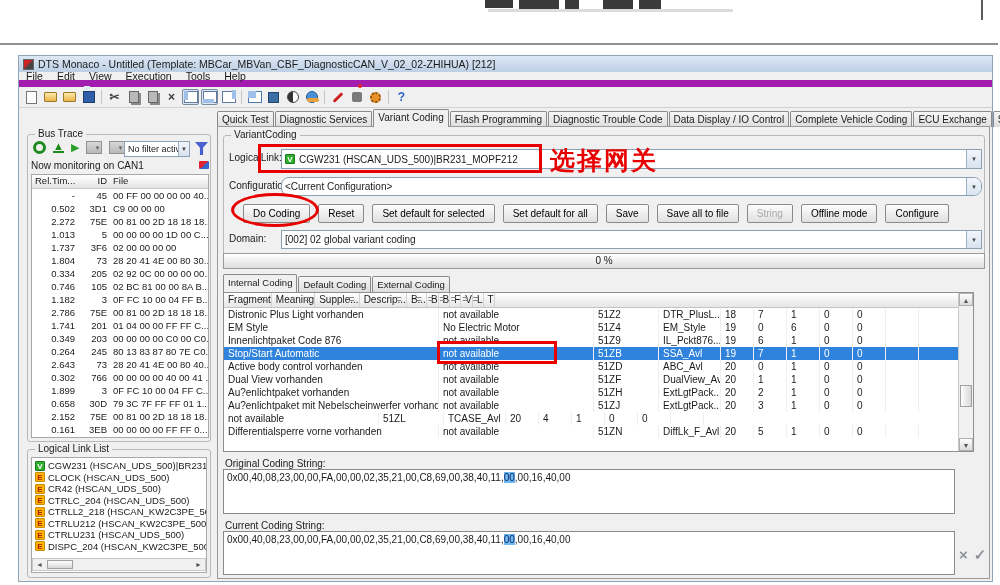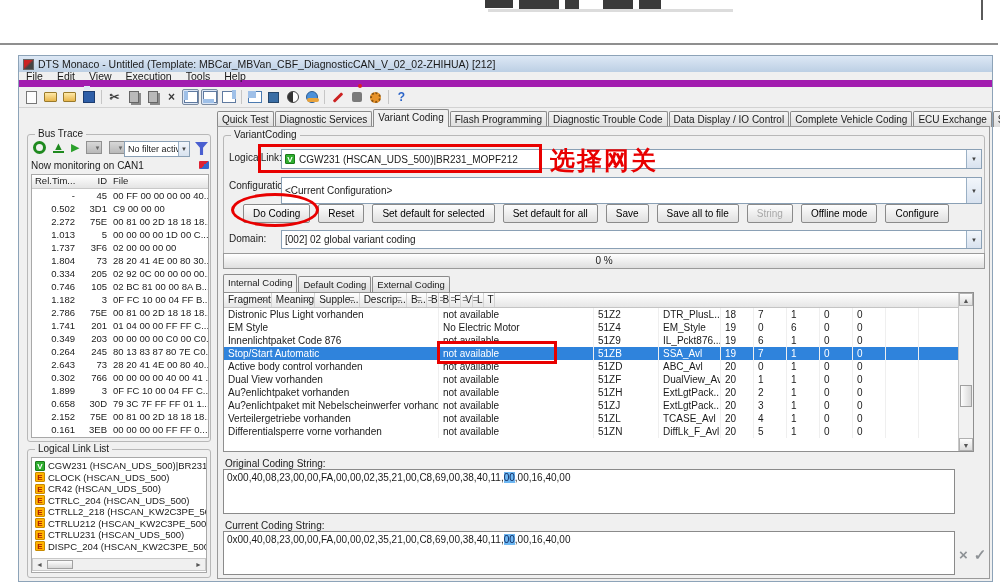--- a/index.html
+++ b/index.html
@@ -402,21 +402,21 @@
       </div>
 
       <div class="lbl" style="left:12px; top:43px;">LogicalLink:</div>
       <div class="combo" style="left:64px; top:40px; right:8px; height:20px;">
         <span class="badge v" style="margin-right:4px">V</span>
         <span>CGW231 (HSCAN_UDS_500)|BR231_MOPF212</span>
         <span class="arrow">▼</span>
       </div>
 
       <div class="lbl" style="left:12px; top:71px;">Configuration:</div>
-      <div class="combo" style="left:64px; top:68px; right:8px; height:27px;">
+      <div class="combo" style="left:64px; top:68px; right:8px; height:19px;border-radius:8px;">
         <span>&lt;Current Configuration&gt;</span>
         <span class="arrow">▼</span>
       </div>
 
       <div class="btnrow" style="left:26px; top:95px;">
 
       <button class="btn">Do Coding</button>
           <button class="btn">Reset</button>
           <button class="btn">Set default for selected</button>
           <button class="btn">Set default for all</button>
@@ -557,21 +557,20 @@
               <div class="tc c4">ExtLgtPack...</div>
             <div class="tc c5">20</div>
               <div class="tc c6">3</div>
             <div class="tc c7">1</div>
               <div class="tc c8">0</div>
             <div class="tc c9">0</div>
               <div class="tc c10"></div>
             <div class="tc c11"></div>
           </div>
             <div class="vrow">
-            <div class="tc c1">Verteilergetriebe vorhanden</div>
               <div class="tc c2">not available</div>
             <div class="tc c3">51ZL</div>
               <div class="tc c4">TCASE_Avl</div>
             <div class="tc c5">20</div>
               <div class="tc c6">4</div>
             <div class="tc c7">1</div>
               <div class="tc c8">0</div>
             <div class="tc c9">0</div>
               <div class="tc c10"></div>
             <div class="tc c11"></div>

